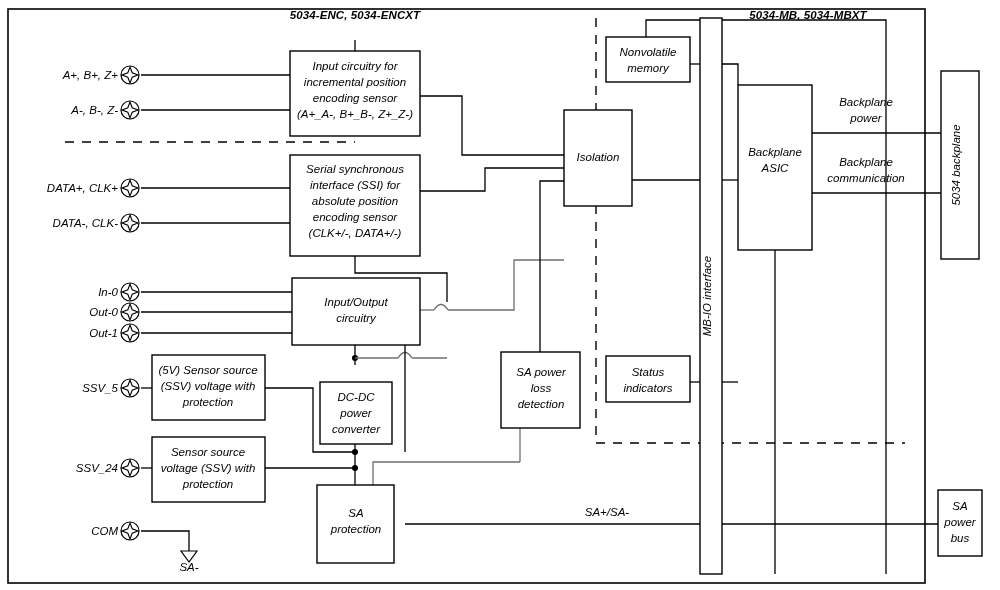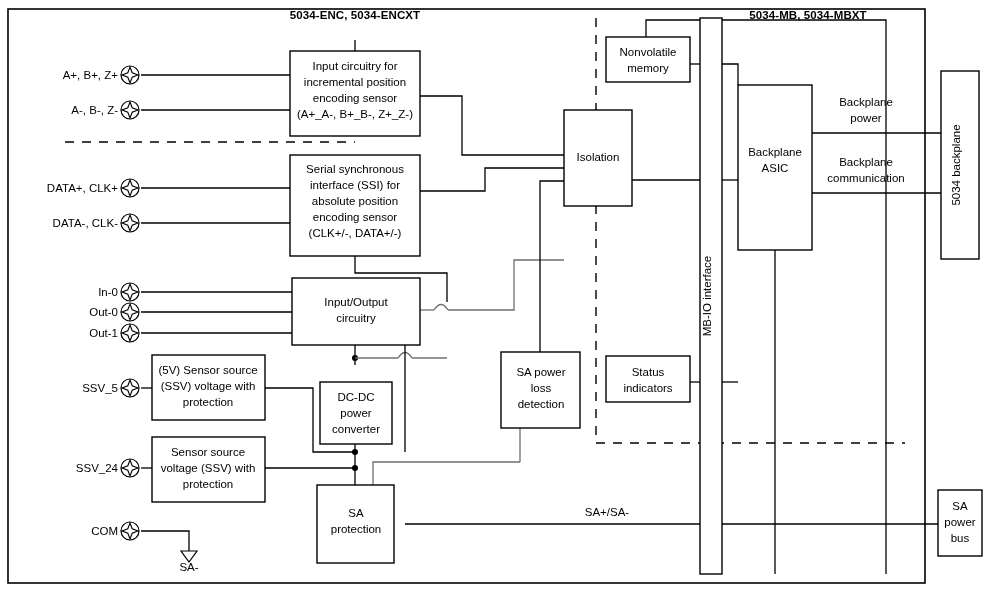--- a/index.html
+++ b/index.html
@@ -2,20 +2,21 @@
 <html><head>
 <meta charset="utf-8">
 <style>
   html,body{margin:0;padding:0;background:#ffffff;}
   #stage{
     position:relative;
     width:1000px;height:590px;
     background:#ffffff;
     font-family:"Liberation Sans", sans-serif;
     overflow:hidden;
+    font-style:italic;
   }
   svg.diagram{position:absolute;left:0;top:0;width:1000px;height:590px;}
   .blk{fill:#ffffff;stroke:#000000;stroke-width:1.4;}
   .frame{fill:none;stroke:#000000;stroke-width:1.6;}
   .wire{stroke:#000000;stroke-width:1.3;fill:none;}
   .wire-grey{stroke:#6f6f6f;stroke-width:1.3;fill:none;}
   .dash{stroke:#000000;stroke-width:1.4;fill:none;stroke-dasharray:9 8;}
   .conn{fill:#ffffff;stroke:#000000;stroke-width:1.2;}
   .connx{stroke:#000000;stroke-width:1.1;fill:none;}
   .dot{fill:#000000;}

